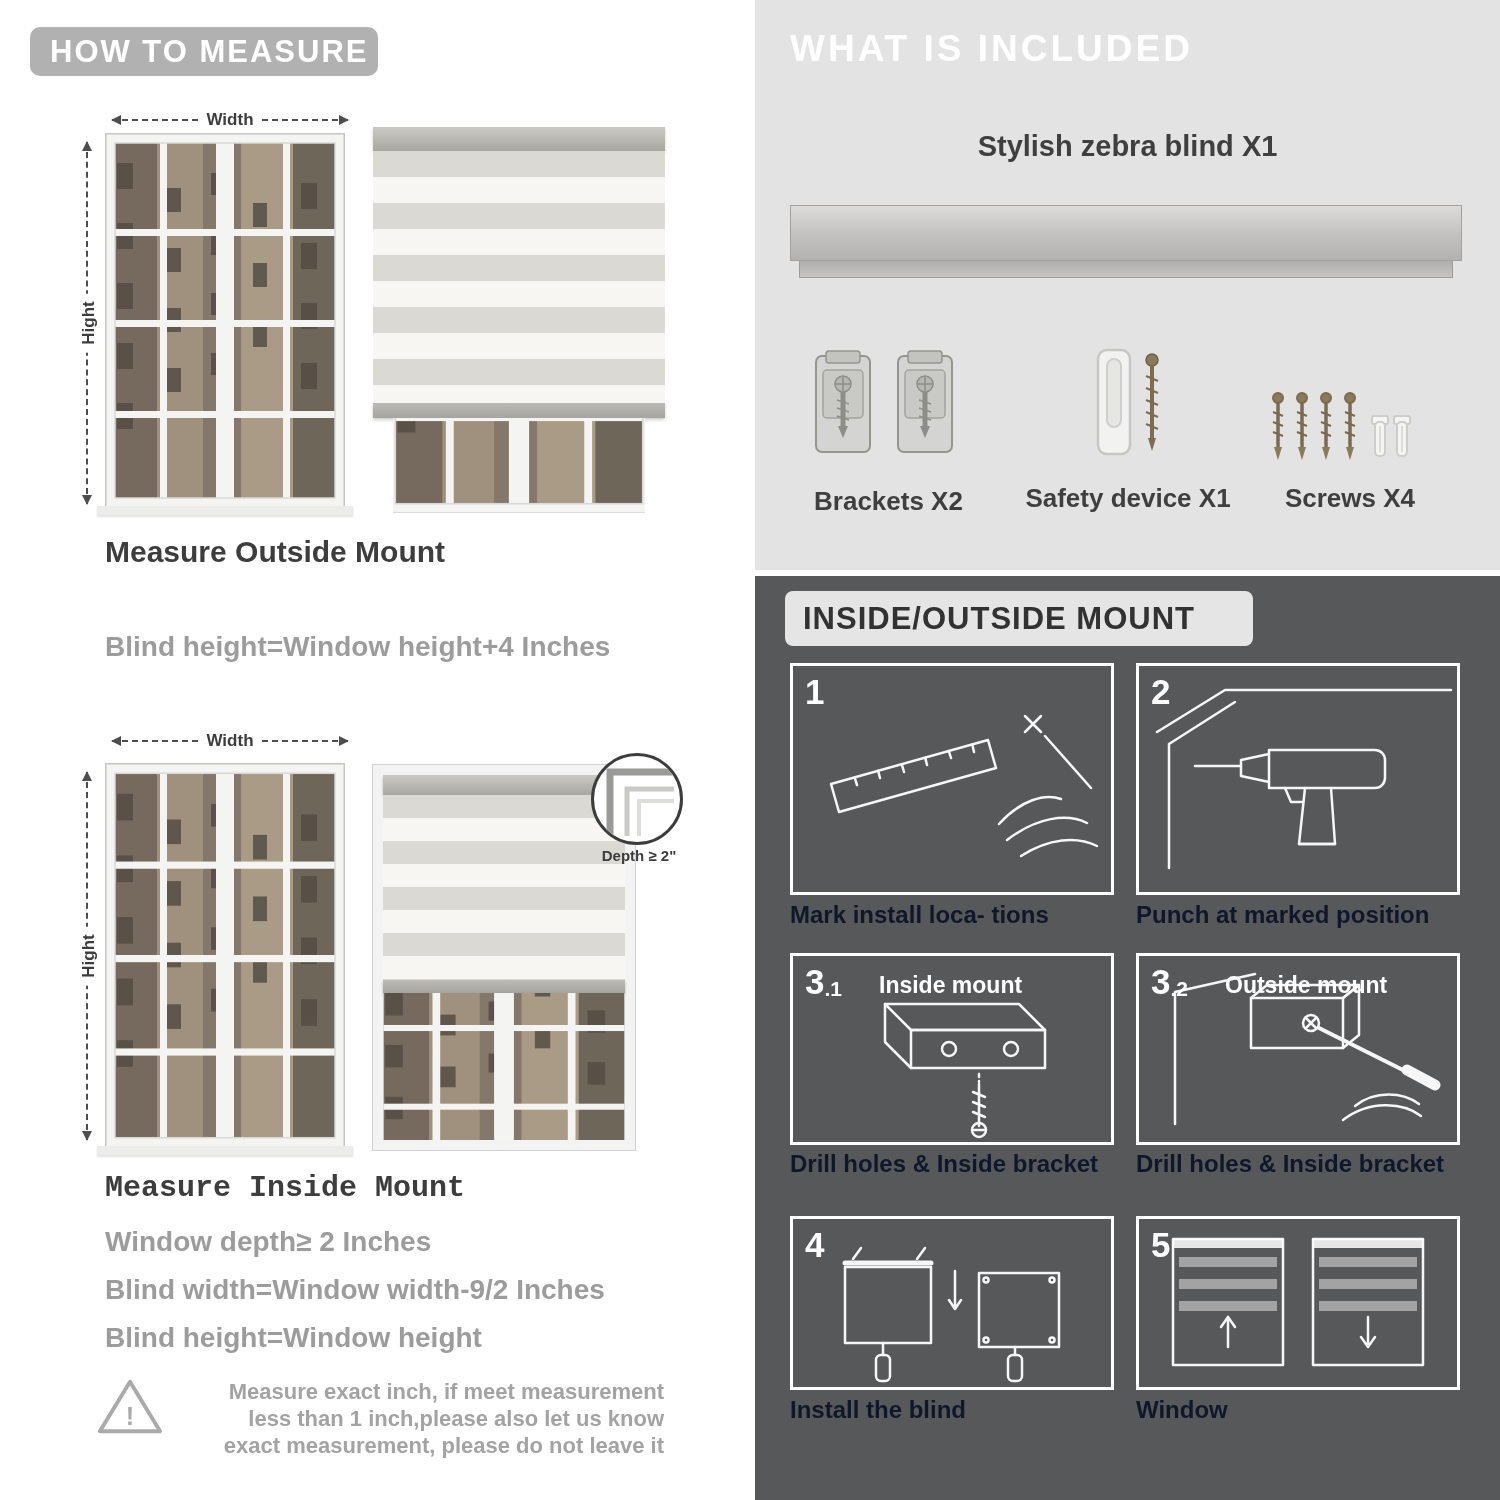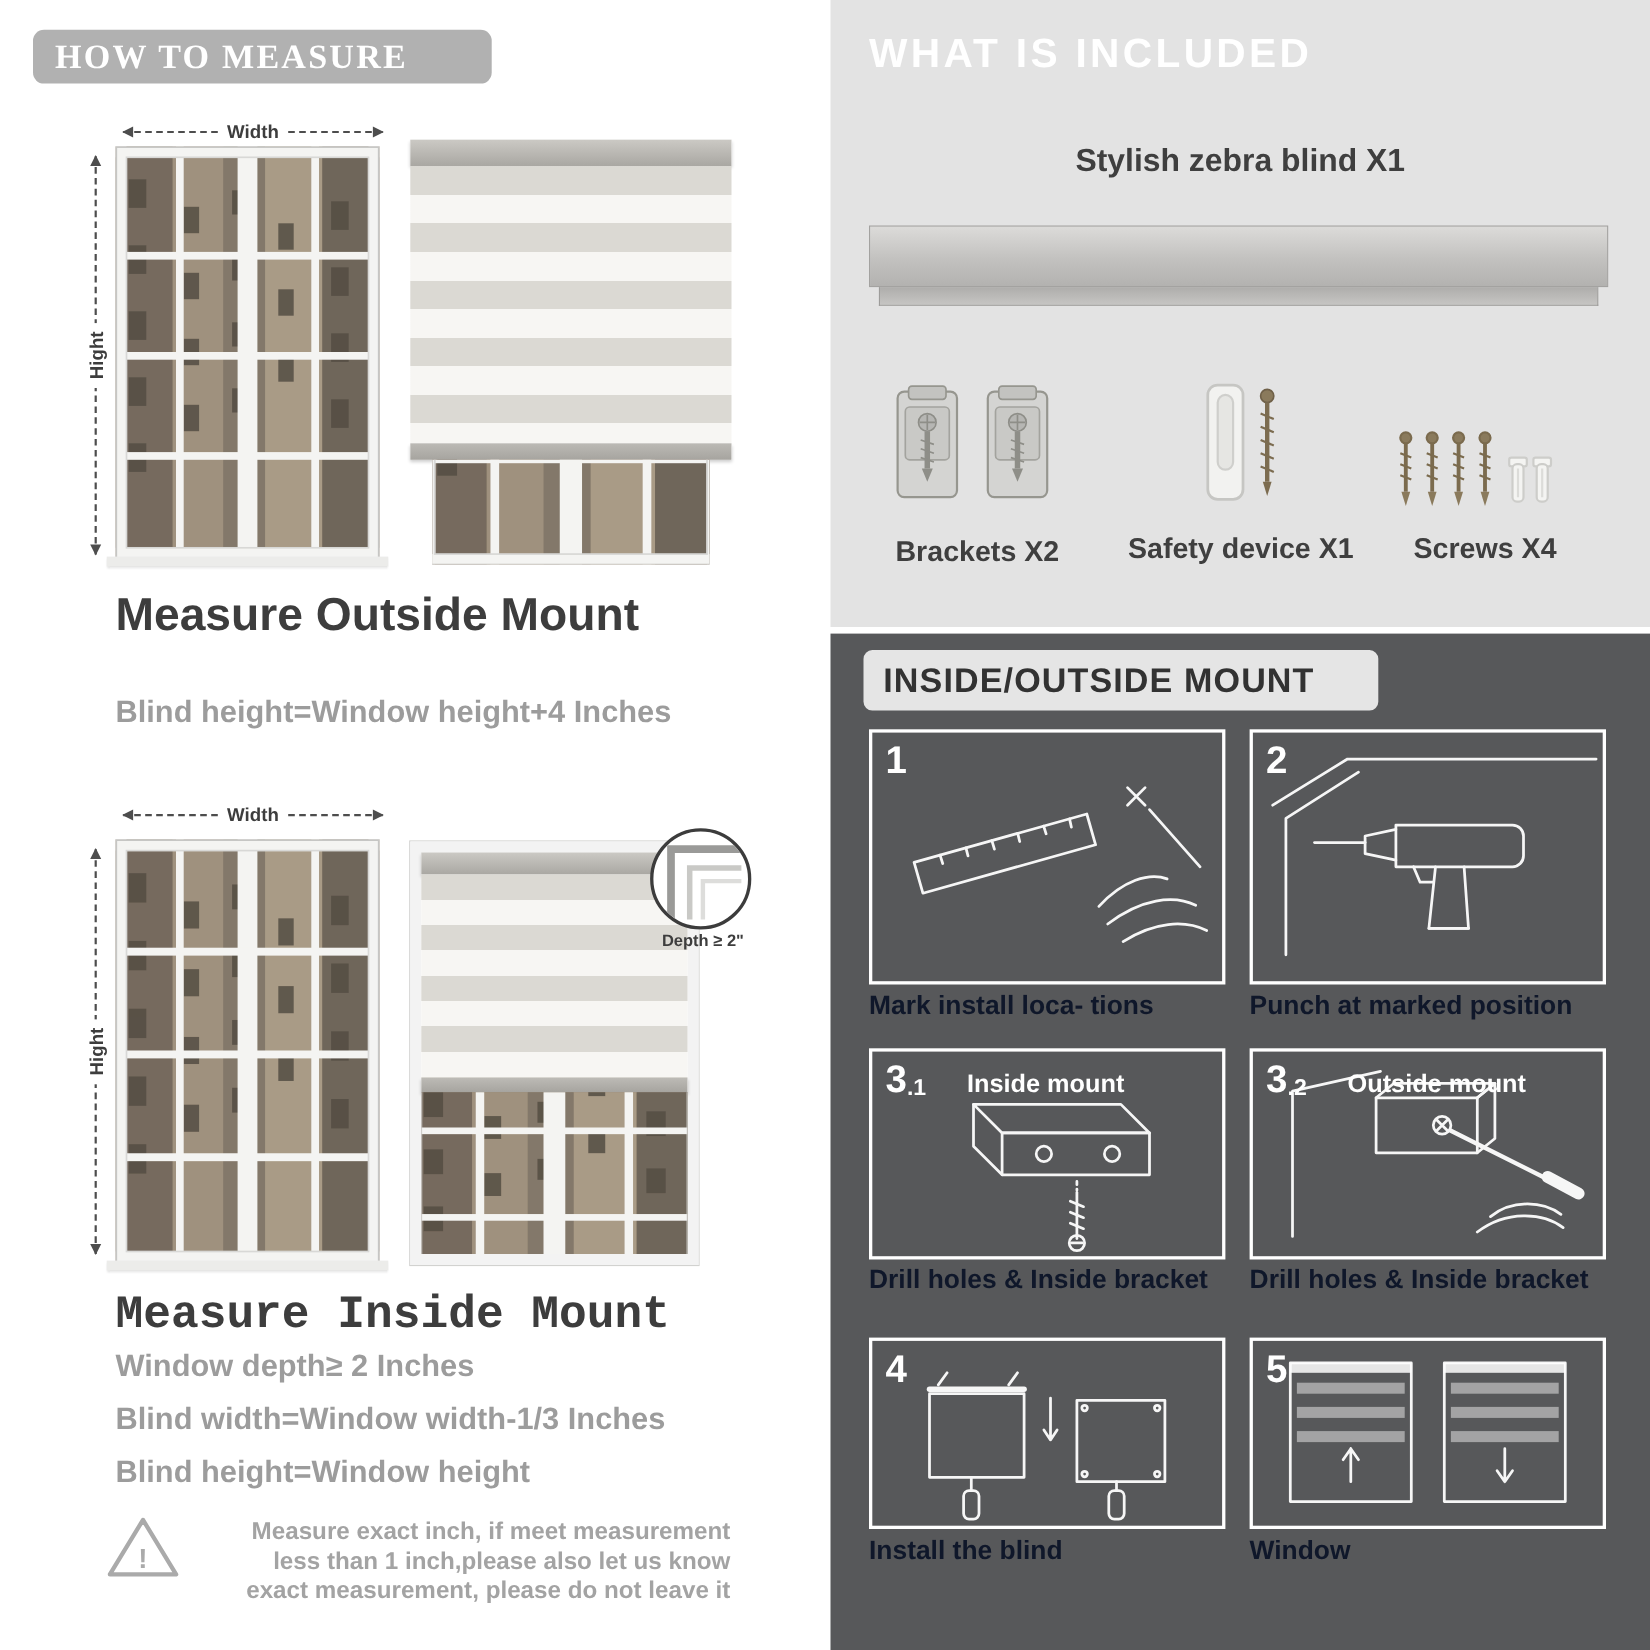--- a/index.html
+++ b/index.html
@@ -3,21 +3,21 @@
 <meta charset="utf-8">
 <style>
   * { margin:0; padding:0; box-sizing:border-box; }
   html,body { width:1500px; height:1500px; background:#fff; font-family:"Liberation Sans", sans-serif; }
   #page { position:relative; width:1500px; height:1500px; overflow:hidden; background:#fff; }
   .abs { position:absolute; }
 
   
   .left-banner { background:#b1b1b1; border-radius:10px; color:#fff; font-weight:bold;
                  font-size:31px; letter-spacing:2px; line-height:49px; padding-left:20px; }
-  .m-title { font-size:42px; font-weight:bold; color:#3d3d3d; }
+  .m-title { font-size:30px; font-weight:bold; color:#3d3d3d; }
   .m-line  { font-size:28px; font-weight:bold; color:#9c9c9c; }
   .note-text { font-size:22px; font-weight:bold; color:#a3a3a3; line-height:27px; }
 
   
   .h-arrow { height:0; border-top:2px dashed #4d4d4d; }
   .h-arrow .ah-l, .h-arrow .ah-r { position:absolute; top:-6px; width:0; height:0;
       border-top:5px solid transparent; border-bottom:5px solid transparent; }
   .h-arrow .ah-l { left:-1px; border-right:10px solid #4d4d4d; }
   .h-arrow .ah-r { right:-1px; border-left:10px solid #4d4d4d; }
   .v-arrow { width:0; border-left:2px dashed #4d4d4d; }
@@ -110,21 +110,21 @@
         <rect x="10" y="278" width="220" height="7"></rect>
       </g>
       <rect x="10" y="10" width="220" height="355" fill="none" stroke="#d8d8d6" stroke-width="1.5"></rect>
       <rect x="0.75" y="0.75" width="238.5" height="373.5" fill="none" stroke="#c6c6c4" stroke-width="1.5"></rect>
     </g>
   </defs>
 </svg>
 
 <div id="page">
 
-  <div class="abs left-banner" style="left:30px;top:27px;width:417px;height:49px;font-family:Liberation Serif, serif;">
+  <div class="abs left-banner" style="left:30px;top:27px;width:348px;height:49px;">
     <span>HOW TO MEASURE</span>
   </div>
 
   <div class="abs h-arrow" style="left:112px;top:119px;width:236px;">
     <span class="ah-l"></span>
     <span class="ah-r"></span>
     <span class="dim-label">Width</span>
   </div>
   <div class="abs v-arrow" style="left:86px;top:142px;height:362px;">
     <span class="ah-t"></span>
@@ -176,21 +176,21 @@
     <svg width="86" height="86" viewBox="0 0 86 86">
       <path d="M16,80 L16,16 L80,16" fill="none" stroke="#9a9a98" stroke-width="7"></path>
       <path d="M33,80 L33,33 L80,33" fill="none" stroke="#c9c9c6" stroke-width="5"></path>
       <path d="M45,80 L45,45 L80,45" fill="none" stroke="#dddddb" stroke-width="4"></path>
     </svg>
   </div>
   <div class="abs depth-label" style="left:584px;top:847px;width:110px;">Depth ≥ 2"</div>
 
   <div class="abs m-title" style="left:105px;top:1171px;font-family:Liberation Mono, monospace;">Measure Inside Mount</div>
   <div class="abs m-line" style="left:105px;top:1226px;">Window depth≥ 2 Inches</div>
-  <div class="abs m-line" style="left:105px;top:1274px;">Blind width=Window width-1/3 Inches</div>
+  <div class="abs m-line" style="left:105px;top:1274px;">Blind width=Window width-9/2 Inches</div>
   <div class="abs m-line" style="left:105px;top:1322px;">Blind height=Window height</div>
 
   <svg class="abs" style="left:96px;top:1376px;" width="68" height="62" viewBox="0 0 70 62">
     <path d="M35,5 L66,56 L4,56 Z" fill="none" stroke="#aaaaaa" stroke-width="4" stroke-linejoin="round"></path>
     <text x="35" y="50" text-anchor="middle" font-size="26" font-weight="bold" fill="#aaaaaa">!</text>
   </svg>
   <div class="abs note-text" style="left:186px;top:1378px;width:478px;text-align:right;">Measure exact inch, if meet measurement less than 1 inch,please also let us know exact measurement, please do not leave it</div>
 
   <div class="abs included-block" style="left:755px;top:0;width:745px;height:570px;"></div>
 

